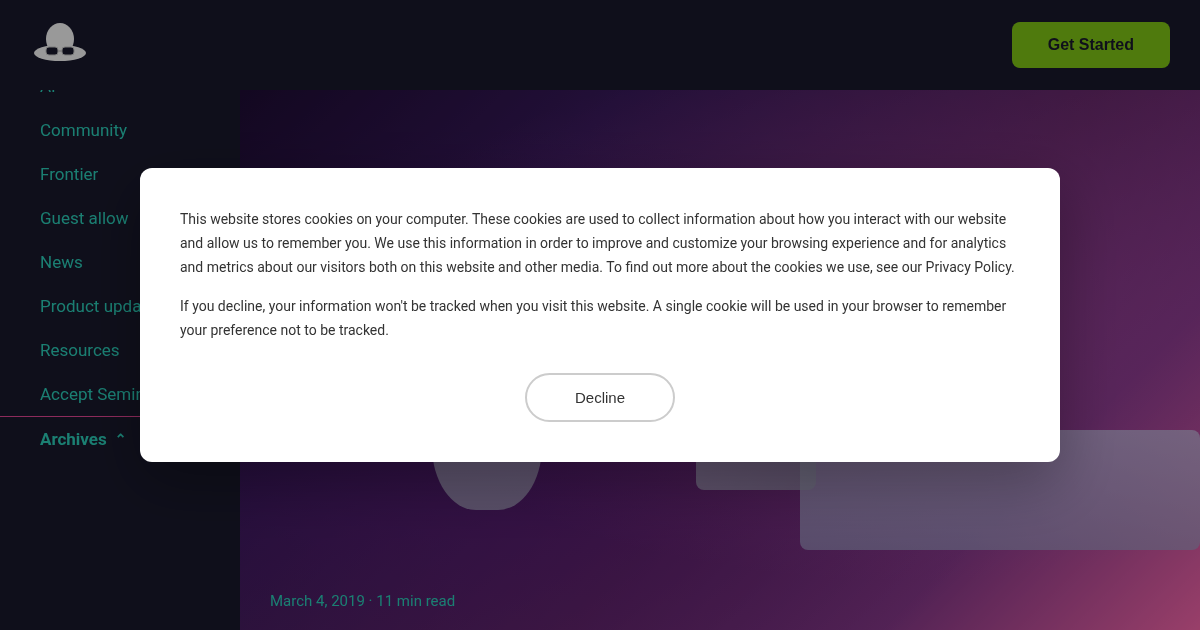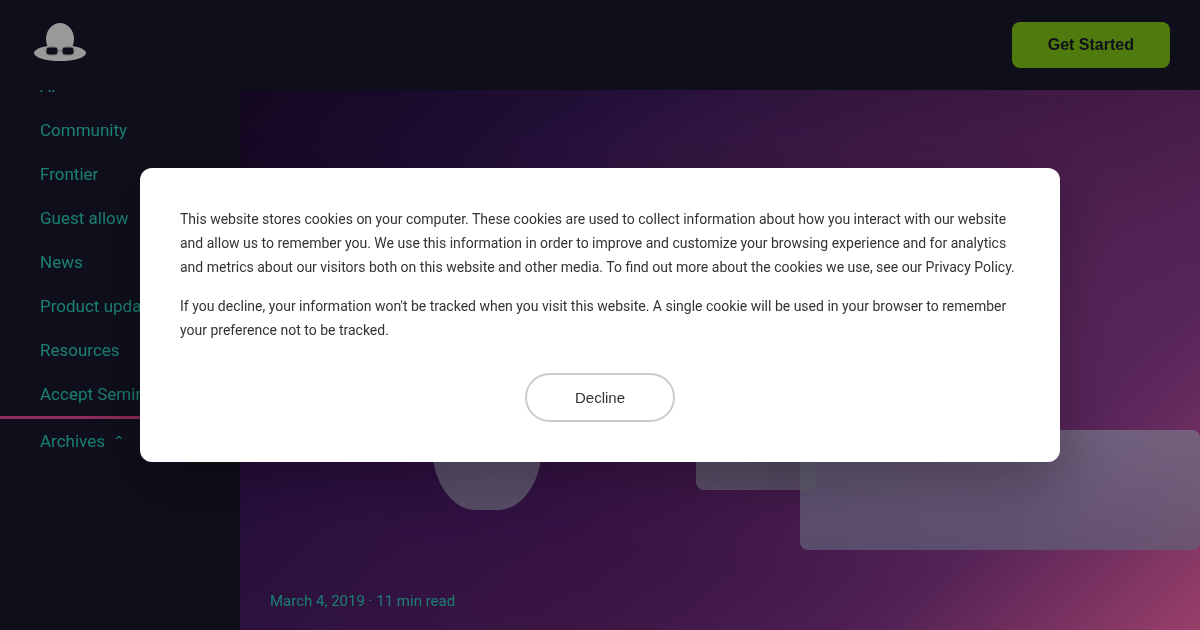--- a/index.html
+++ b/index.html
@@ -78,21 +78,22 @@
       font-size: 17px;
     }
 
     .sidebar-nav li.archives-item a {
       display: flex;
       align-items: center;
       gap: 8px;
     }
 
     .archives-item {
-      border-top: 3px solid #ec4899;
+      border-top: 1px solid #ec4899;
+      font-weight: bold;
     }
 
     
     .main-content {
       position: absolute;
       left: 240px;
       top: 0;
       right: 0;
       bottom: 0;
       background: #2a1a3e;

